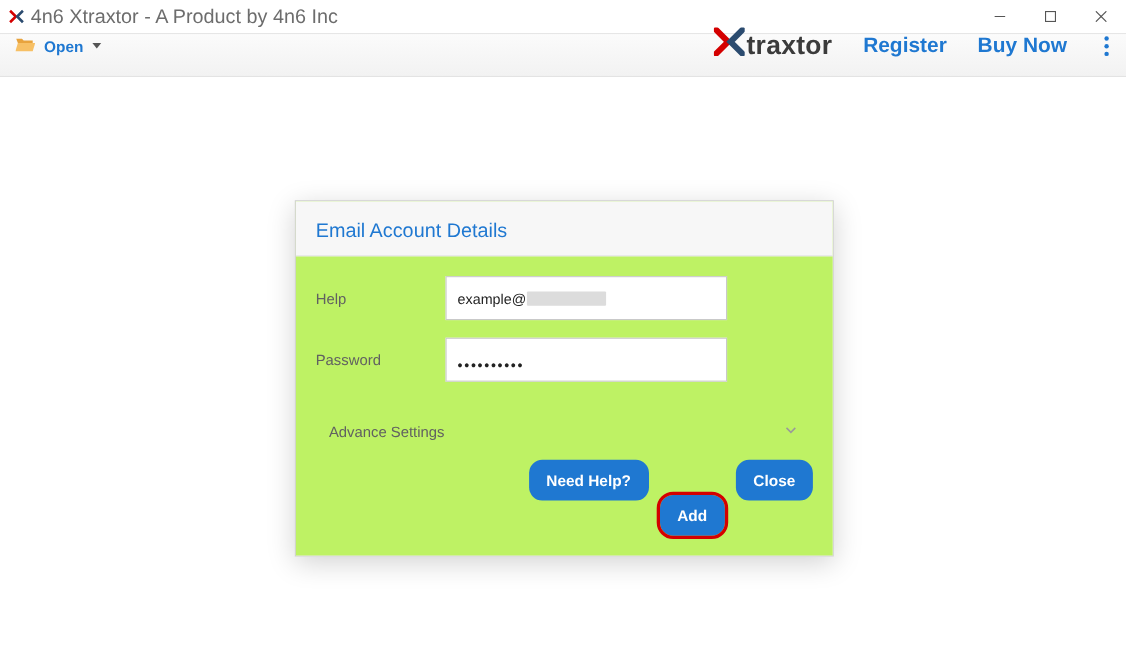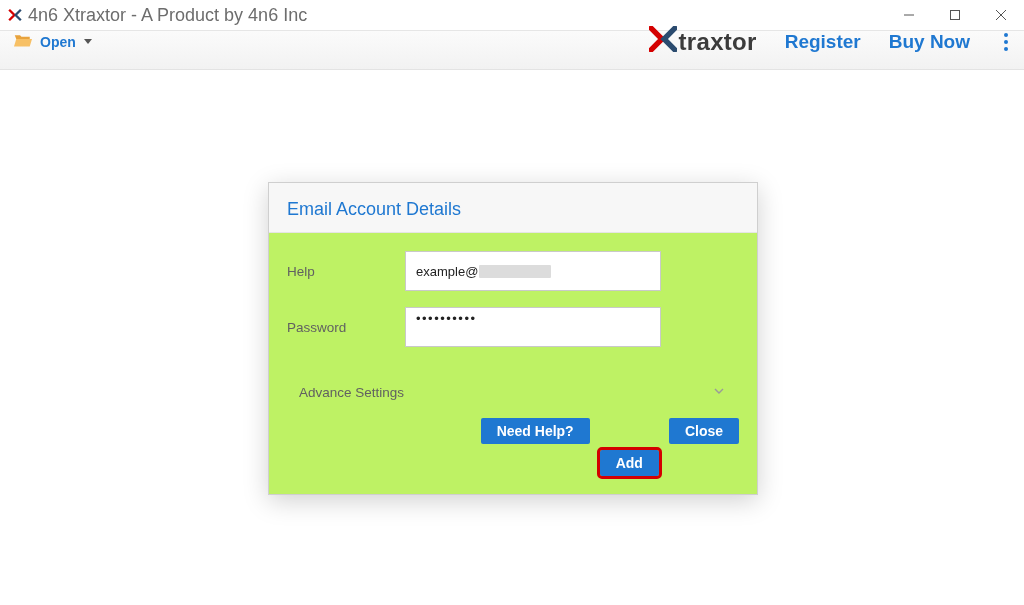--- a/index.html
+++ b/index.html
@@ -83,21 +83,21 @@
     font-size: 18px; color: #1f78d1; font-weight: 400;
     border-bottom: 1px solid #e5e5e5;
     background:#f7f7f7;
   }
   .form { padding: 18px 18px 4px 18px; }
   .form-row { display:flex; align-items:center; margin-bottom: 16px; }
   .form-row label { width: 118px; color:#616161; font-size: 13.5px; }
   .text-input {
     width: 256px; height: 40px;
     border: 1px solid #c9c9c9;
-    padding: 3px 10px;
+    padding: 16px 10px;
     font-size: 13px;
     color: #222;
     background: #fff;
   }
   .email-val { display:flex; align-items:center; }
   .email-blur {
     display:inline-block; width:72px; height:13px;
     background:#dcdcdc; margin-left:1px; border-radius:1px;
   }
 
@@ -107,28 +107,28 @@
     color:#616161; font-size: 13.5px;
     cursor:pointer;
   }
   .advance-row .chev { margin-left:auto; margin-right: 14px; color:#9a9a9a; }
 
   .dialog-actions {
     display:flex; justify-content:flex-end; gap: 10px;
     padding: 0 18px 4px 18px;
   }
   .btn {
-    height: 26px;
+    height: 37px;
     padding: 0 16px;
     background: #1f78d1;
     color:#fff;
     border:none;
     font-size: 14px; font-weight:600;
     cursor:pointer;
-    border-radius: 2px;
+    border-radius: 12px;
     display:flex; align-items:center; justify-content:center;
   }
   .btn.highlight {
     outline: 3px solid #d40000;
     outline-offset: 0;
     margin-top: 32px;
   }
 
   
   .x-logo-svg { display:block; }

